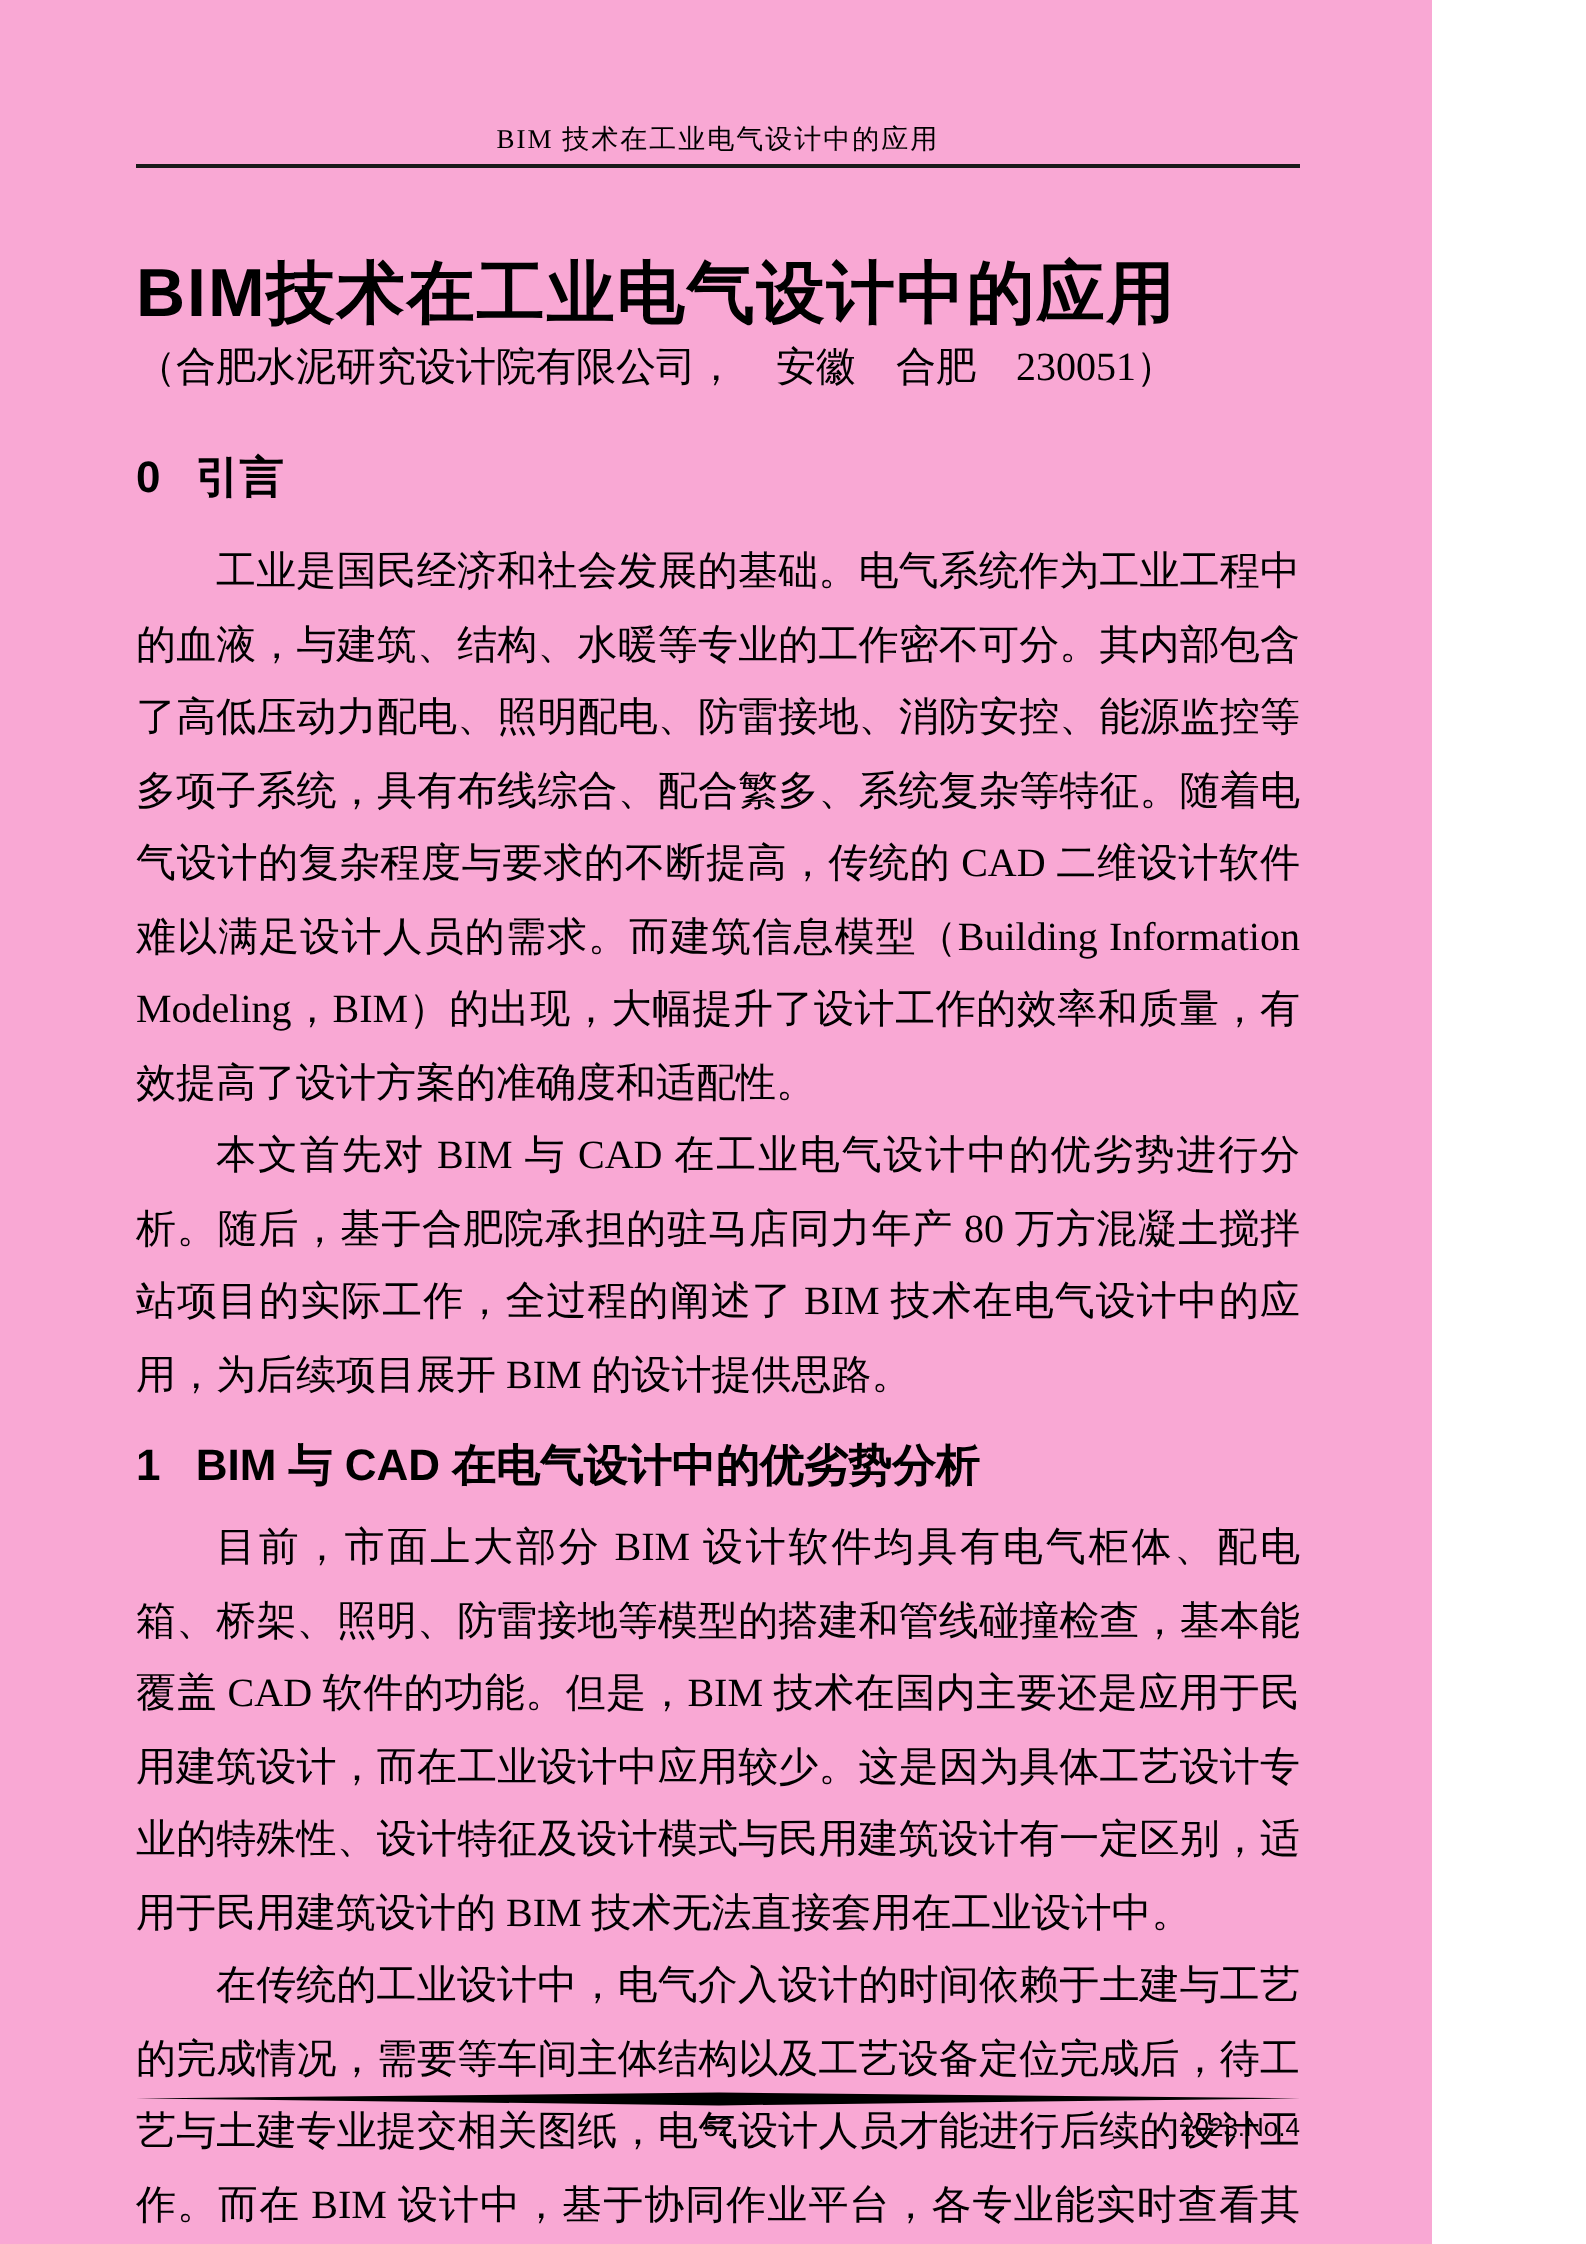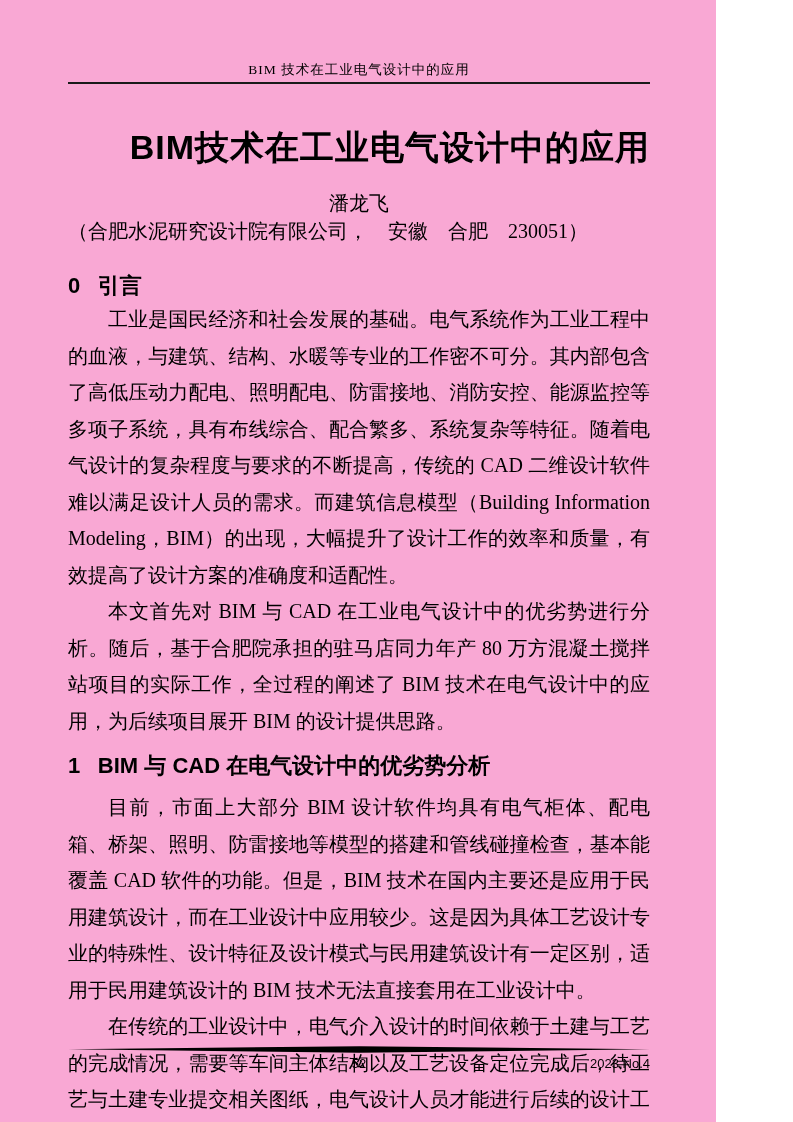--- a/index.html
+++ b/index.html
@@ -33,21 +33,21 @@
     height: 0;
   }
 
   
   .page-main {
     position: absolute;
     left: 68px; right: 66px; top: 84px;
     padding-top: 40px;
   }
   .article-title {
-    text-align: right;
+    text-align: left;
     font-family: "Liberation Sans", "DejaVu Sans", sans-serif;
     font-weight: 700;
     font-size: 34px;
     line-height: 46px;
     letter-spacing: 1px;
   }
   .author {
     margin-top: 20px;
     text-align: center;
     font-size: 20px;
@@ -58,21 +58,21 @@
     font-size: 20px;
     line-height: 28px;
   }
   .section-heading {
     font-family: "Liberation Sans", "DejaVu Sans", sans-serif;
     font-weight: 700;
     font-size: 22px;
     line-height: 30px;
   }
   .section-heading .sec-num { margin-right: 0.8em; }
-  .heading-first { margin-top: 26px; margin-bottom: 0; }
+  .heading-first { margin-top: 26px; margin-bottom: 14px; }
   .heading-later { margin-top: 12px; margin-bottom: 8px; }
   p.body-para {
     font-size: 20px;
     line-height: 36.5px;
     text-align: justify;
     text-justify: inter-ideograph;
     text-align-last: left;
     text-indent: 2em;
   }
 
@@ -100,21 +100,20 @@
 
   <header class="page-header">
     <div class="running-title">BIM 技术在工业电气设计中的应用</div>
     <div class="header-rule"></div>
   </header>
 
   <main class="page-main">
 
     <h1 class="article-title">BIM技术在工业电气设计中的应用</h1>
 
-    <div class="author">潘龙飞</div>
 
     <div class="affiliation">（合肥水泥研究设计院有限公司，　安徽　合肥　230051）</div>
 
     <h2 class="section-heading heading-first">
       <span class="sec-num">0</span><span>引言</span>
     </h2>
 
     <p class="body-para">工业是国民经济和社会发展的基础。电气系统作为工业工程中的血液，与建筑、结构、水暖等专业的工作密不可分。其内部包含了高低压动力配电、照明配电、防雷接地、消防安控、能源监控等多项子系统，具有布线综合、配合繁多、系统复杂等特征。随着电气设计的复杂程度与要求的不断提高，传统的 CAD 二维设计软件难以满足设计人员的需求。而建筑信息模型（Building Information Modeling，BIM）的出现，大幅提升了设计工作的效率和质量，有效提高了设计方案的准确度和适配性。</p>
 
     <p class="body-para">本文首先对 BIM 与 CAD 在工业电气设计中的优劣势进行分析。随后，基于合肥院承担的驻马店同力年产 80 万方混凝土搅拌站项目的实际工作，全过程的阐述了 BIM 技术在电气设计中的应用，为后续项目展开 BIM 的设计提供思路。</p>

